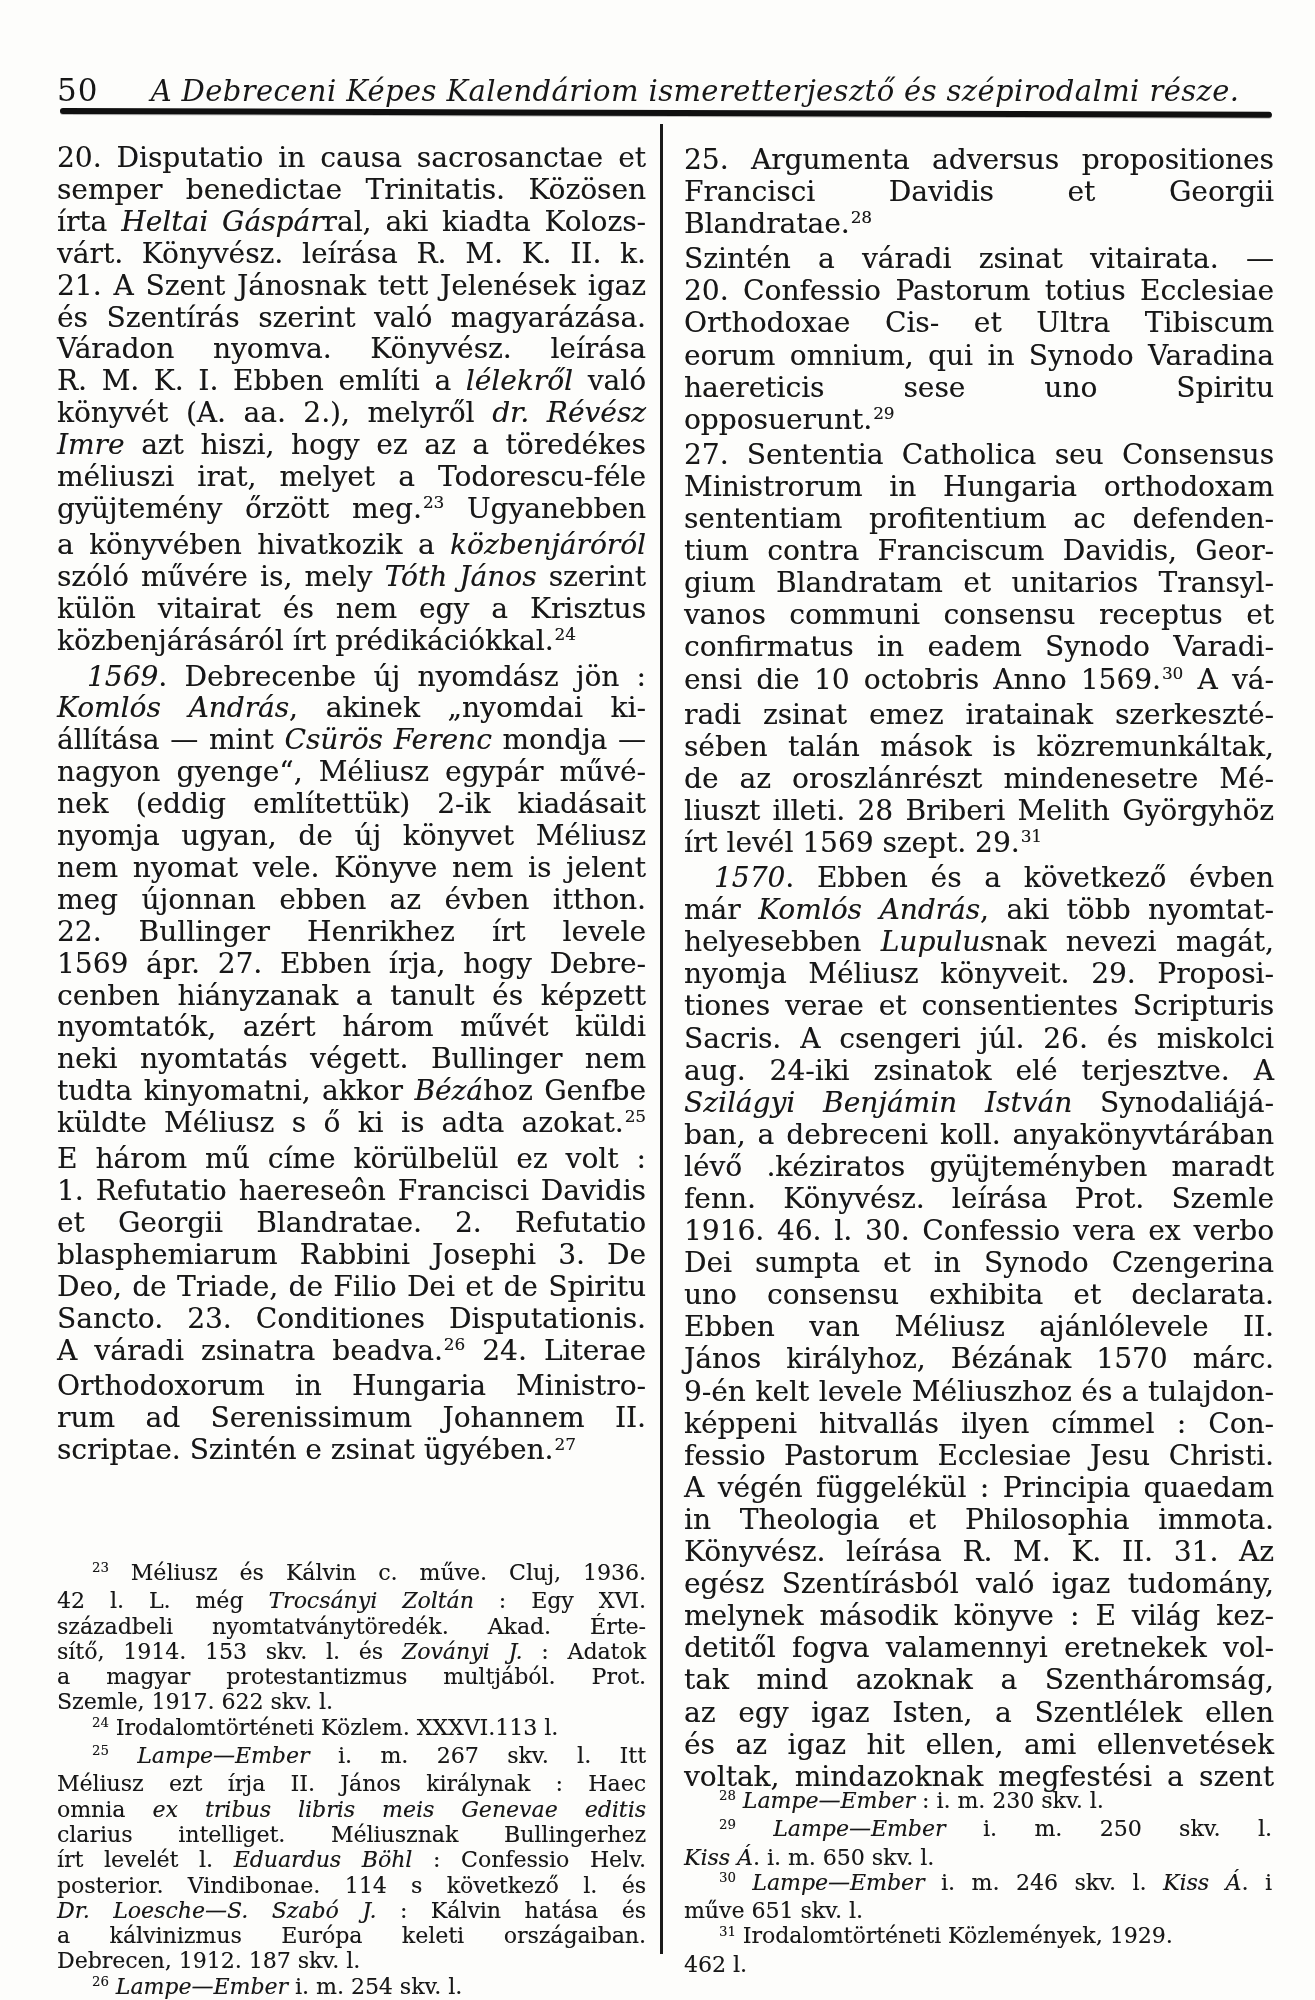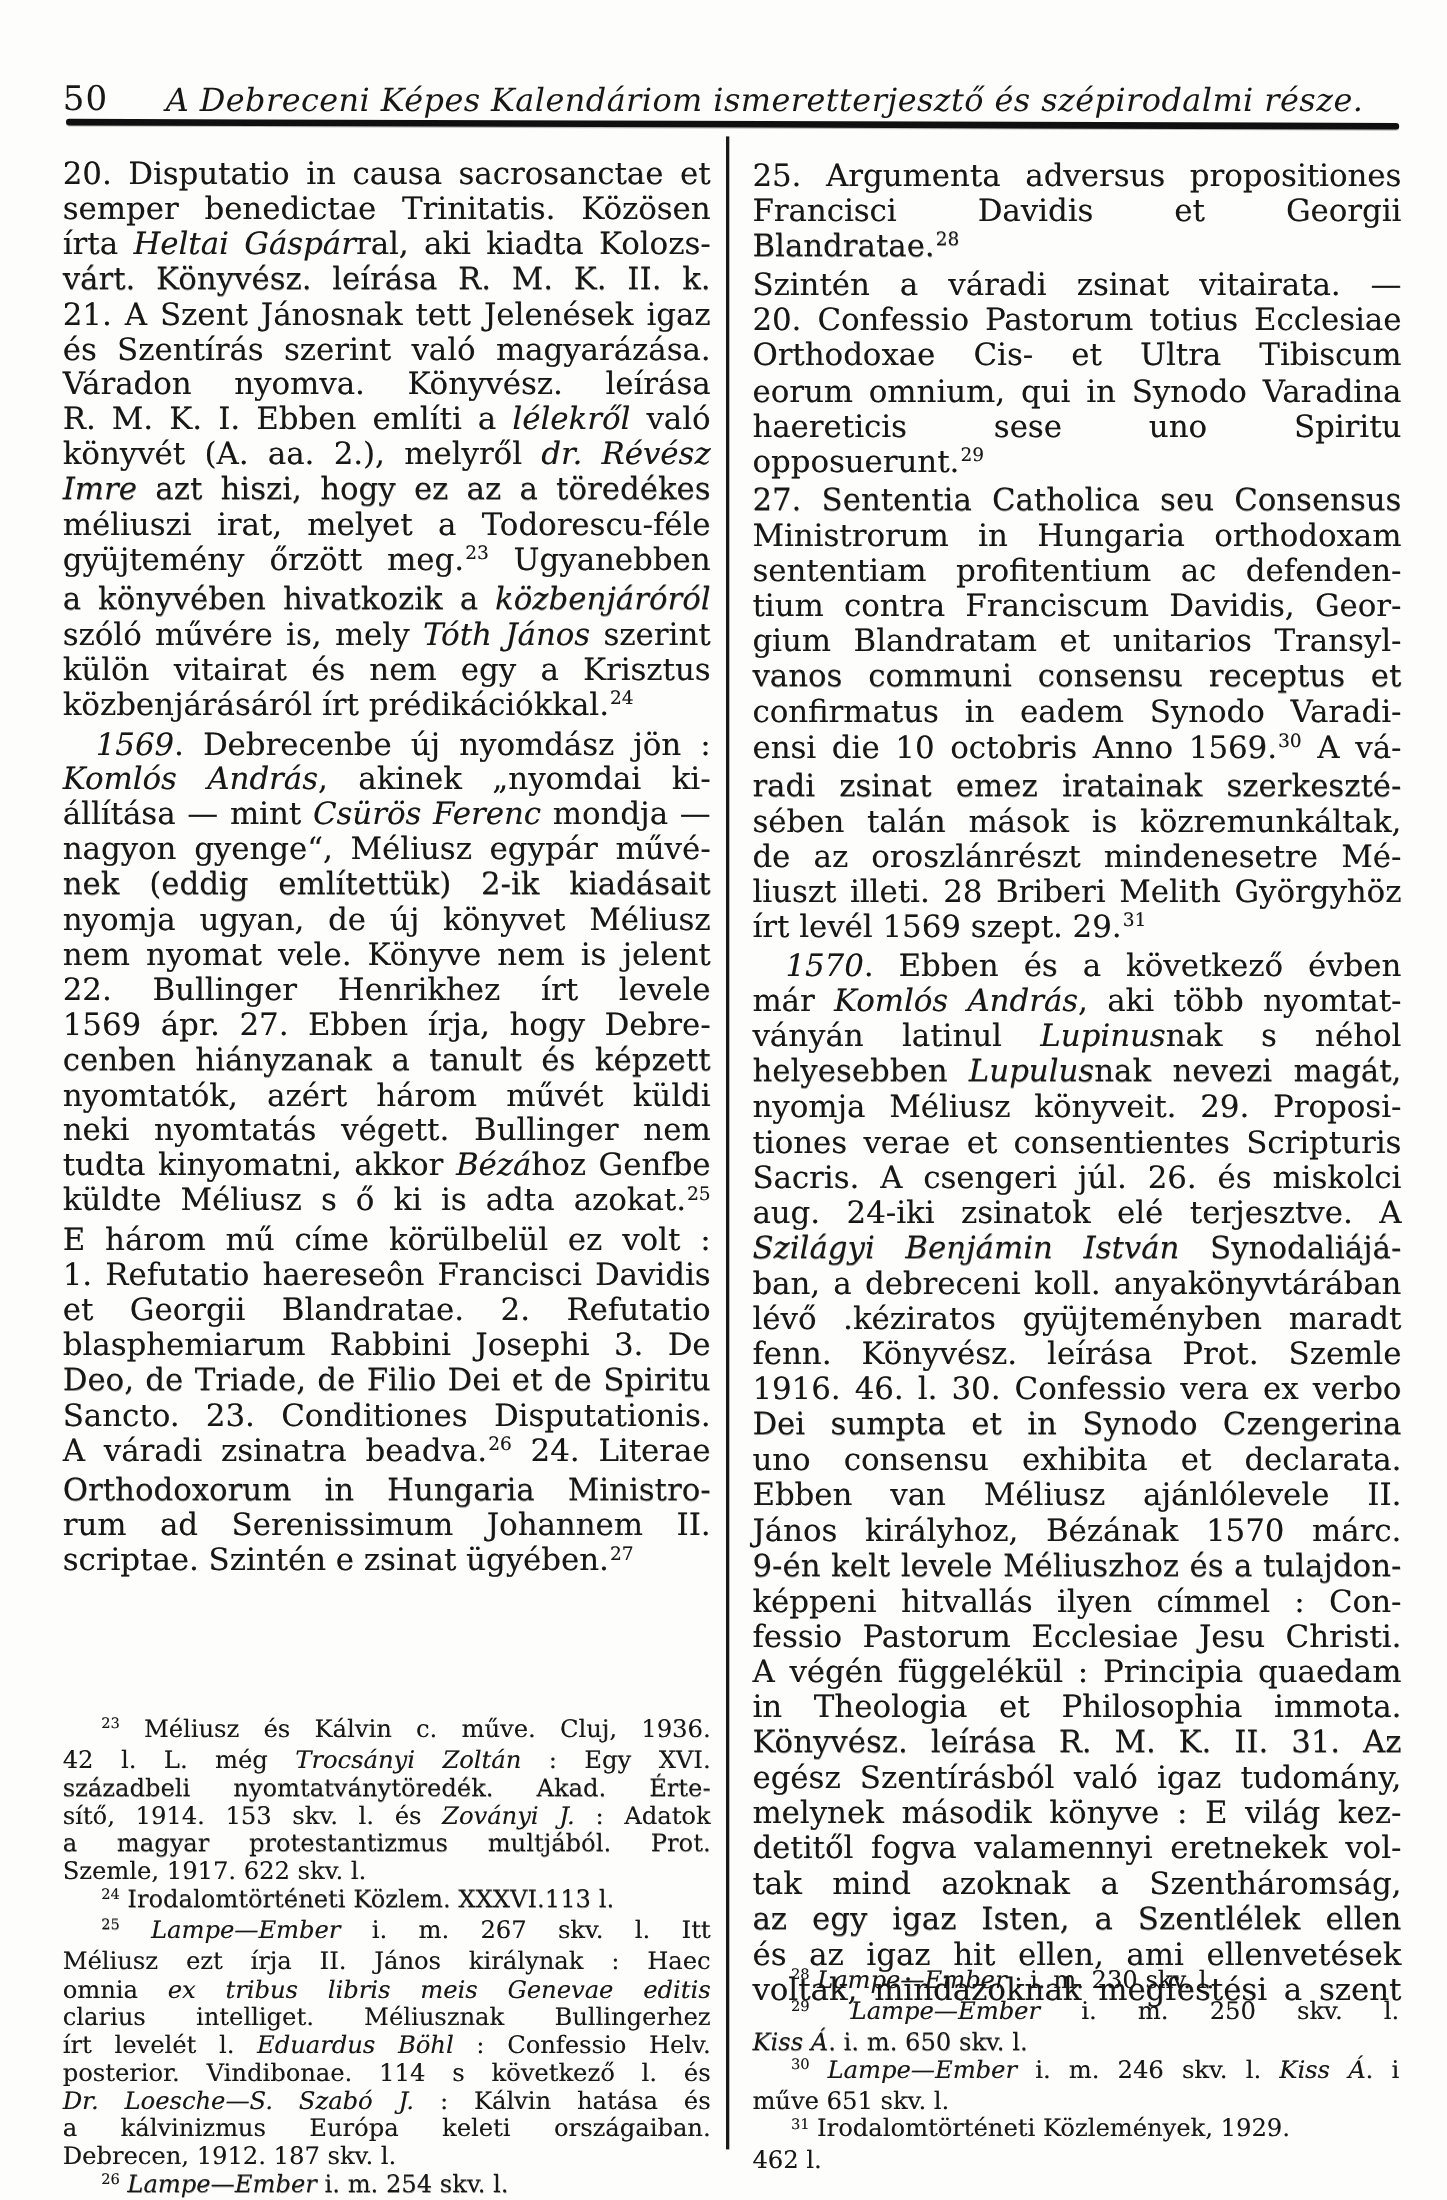--- a/index.html
+++ b/index.html
@@ -81,20 +81,21 @@
       <div class="line">szóló művére is, mely <em>Tóth János</em> szerint</div>
       <div class="line">külön vitairat és nem egy a Krisztus</div>
       <div class="line short">közbenjárásáról írt prédikációkkal.<sup>24</sup></div>
       <div class="line indent"><em>1569</em>. Debrecenbe új nyomdász jön :</div>
       <div class="line"><em>Komlós András</em>, akinek „nyomdai ki-</div>
       <div class="line">állítása — mint <em>Csürös Ferenc</em> mondja —</div>
       <div class="line">nagyon gyenge“, Méliusz egypár művé-</div>
       <div class="line">nek (eddig említettük) 2-ik kiadásait</div>
       <div class="line">nyomja ugyan, de új könyvet Méliusz</div>
       <div class="line">nem nyomat vele. Könyve nem is jelent</div>
+      <div class="line">meg újonnan ebben az évben itthon.</div>
       <div class="line">22. Bullinger Henrikhez írt levele</div>
       <div class="line">1569 ápr. 27. Ebben írja, hogy Debre-</div>
       <div class="line">cenben hiányzanak a tanult és képzett</div>
       <div class="line">nyomtatók, azért három művét küldi</div>
       <div class="line">neki nyomtatás végett. Bullinger nem</div>
       <div class="line">tudta kinyomatni, akkor <em>Bézá</em>hoz Genfbe</div>
       <div class="line">küldte Méliusz s ő ki is adta azokat.<sup>25</sup></div>
       <div class="line">E három mű címe körülbelül ez volt :</div>
       <div class="line">1. Refutatio haereseôn Francisci Davidis</div>
       <div class="line">et Georgii Blandratae. 2. Refutatio</div>
@@ -122,21 +123,20 @@
       <div class="line">vanos communi consensu receptus et</div>
       <div class="line">confirmatus in eadem Synodo Varadi-</div>
       <div class="line">ensi die 10 octobris Anno 1569.<sup>30</sup> A vá-</div>
       <div class="line">radi zsinat emez iratainak szerkeszté-</div>
       <div class="line">sében talán mások is közremunkáltak,</div>
       <div class="line">de az oroszlánrészt mindenesetre Mé-</div>
       <div class="line">liuszt illeti. 28 Briberi Melith Györgyhöz</div>
       <div class="line short">írt levél 1569 szept. 29.<sup>31</sup></div>
       <div class="line indent"><em>1570</em>. Ebben és a következő évben</div>
       <div class="line">már <em>Komlós András</em>, aki több nyomtat-</div>
-      <div class="line">ványán latinul <em>Lupinus</em>nak s néhol</div>
       <div class="line">helyesebben <em>Lupulus</em>nak nevezi magát,</div>
       <div class="line">nyomja Méliusz könyveit. 29. Proposi-</div>
       <div class="line">tiones verae et consentientes Scripturis</div>
       <div class="line">Sacris. A csengeri júl. 26. és miskolci</div>
       <div class="line">aug. 24-iki zsinatok elé terjesztve. A</div>
       <div class="line"><em>Szilágyi Benjámin István</em> Synodaliájá-</div>
       <div class="line">ban, a debreceni koll. anyakönyvtárában</div>
       <div class="line">lévő .kéziratos gyüjteményben maradt</div>
       <div class="line">fenn. Könyvész. leírása Prot. Szemle</div>
       <div class="line">1916. 46. l. 30. Confessio vera ex verbo</div>

